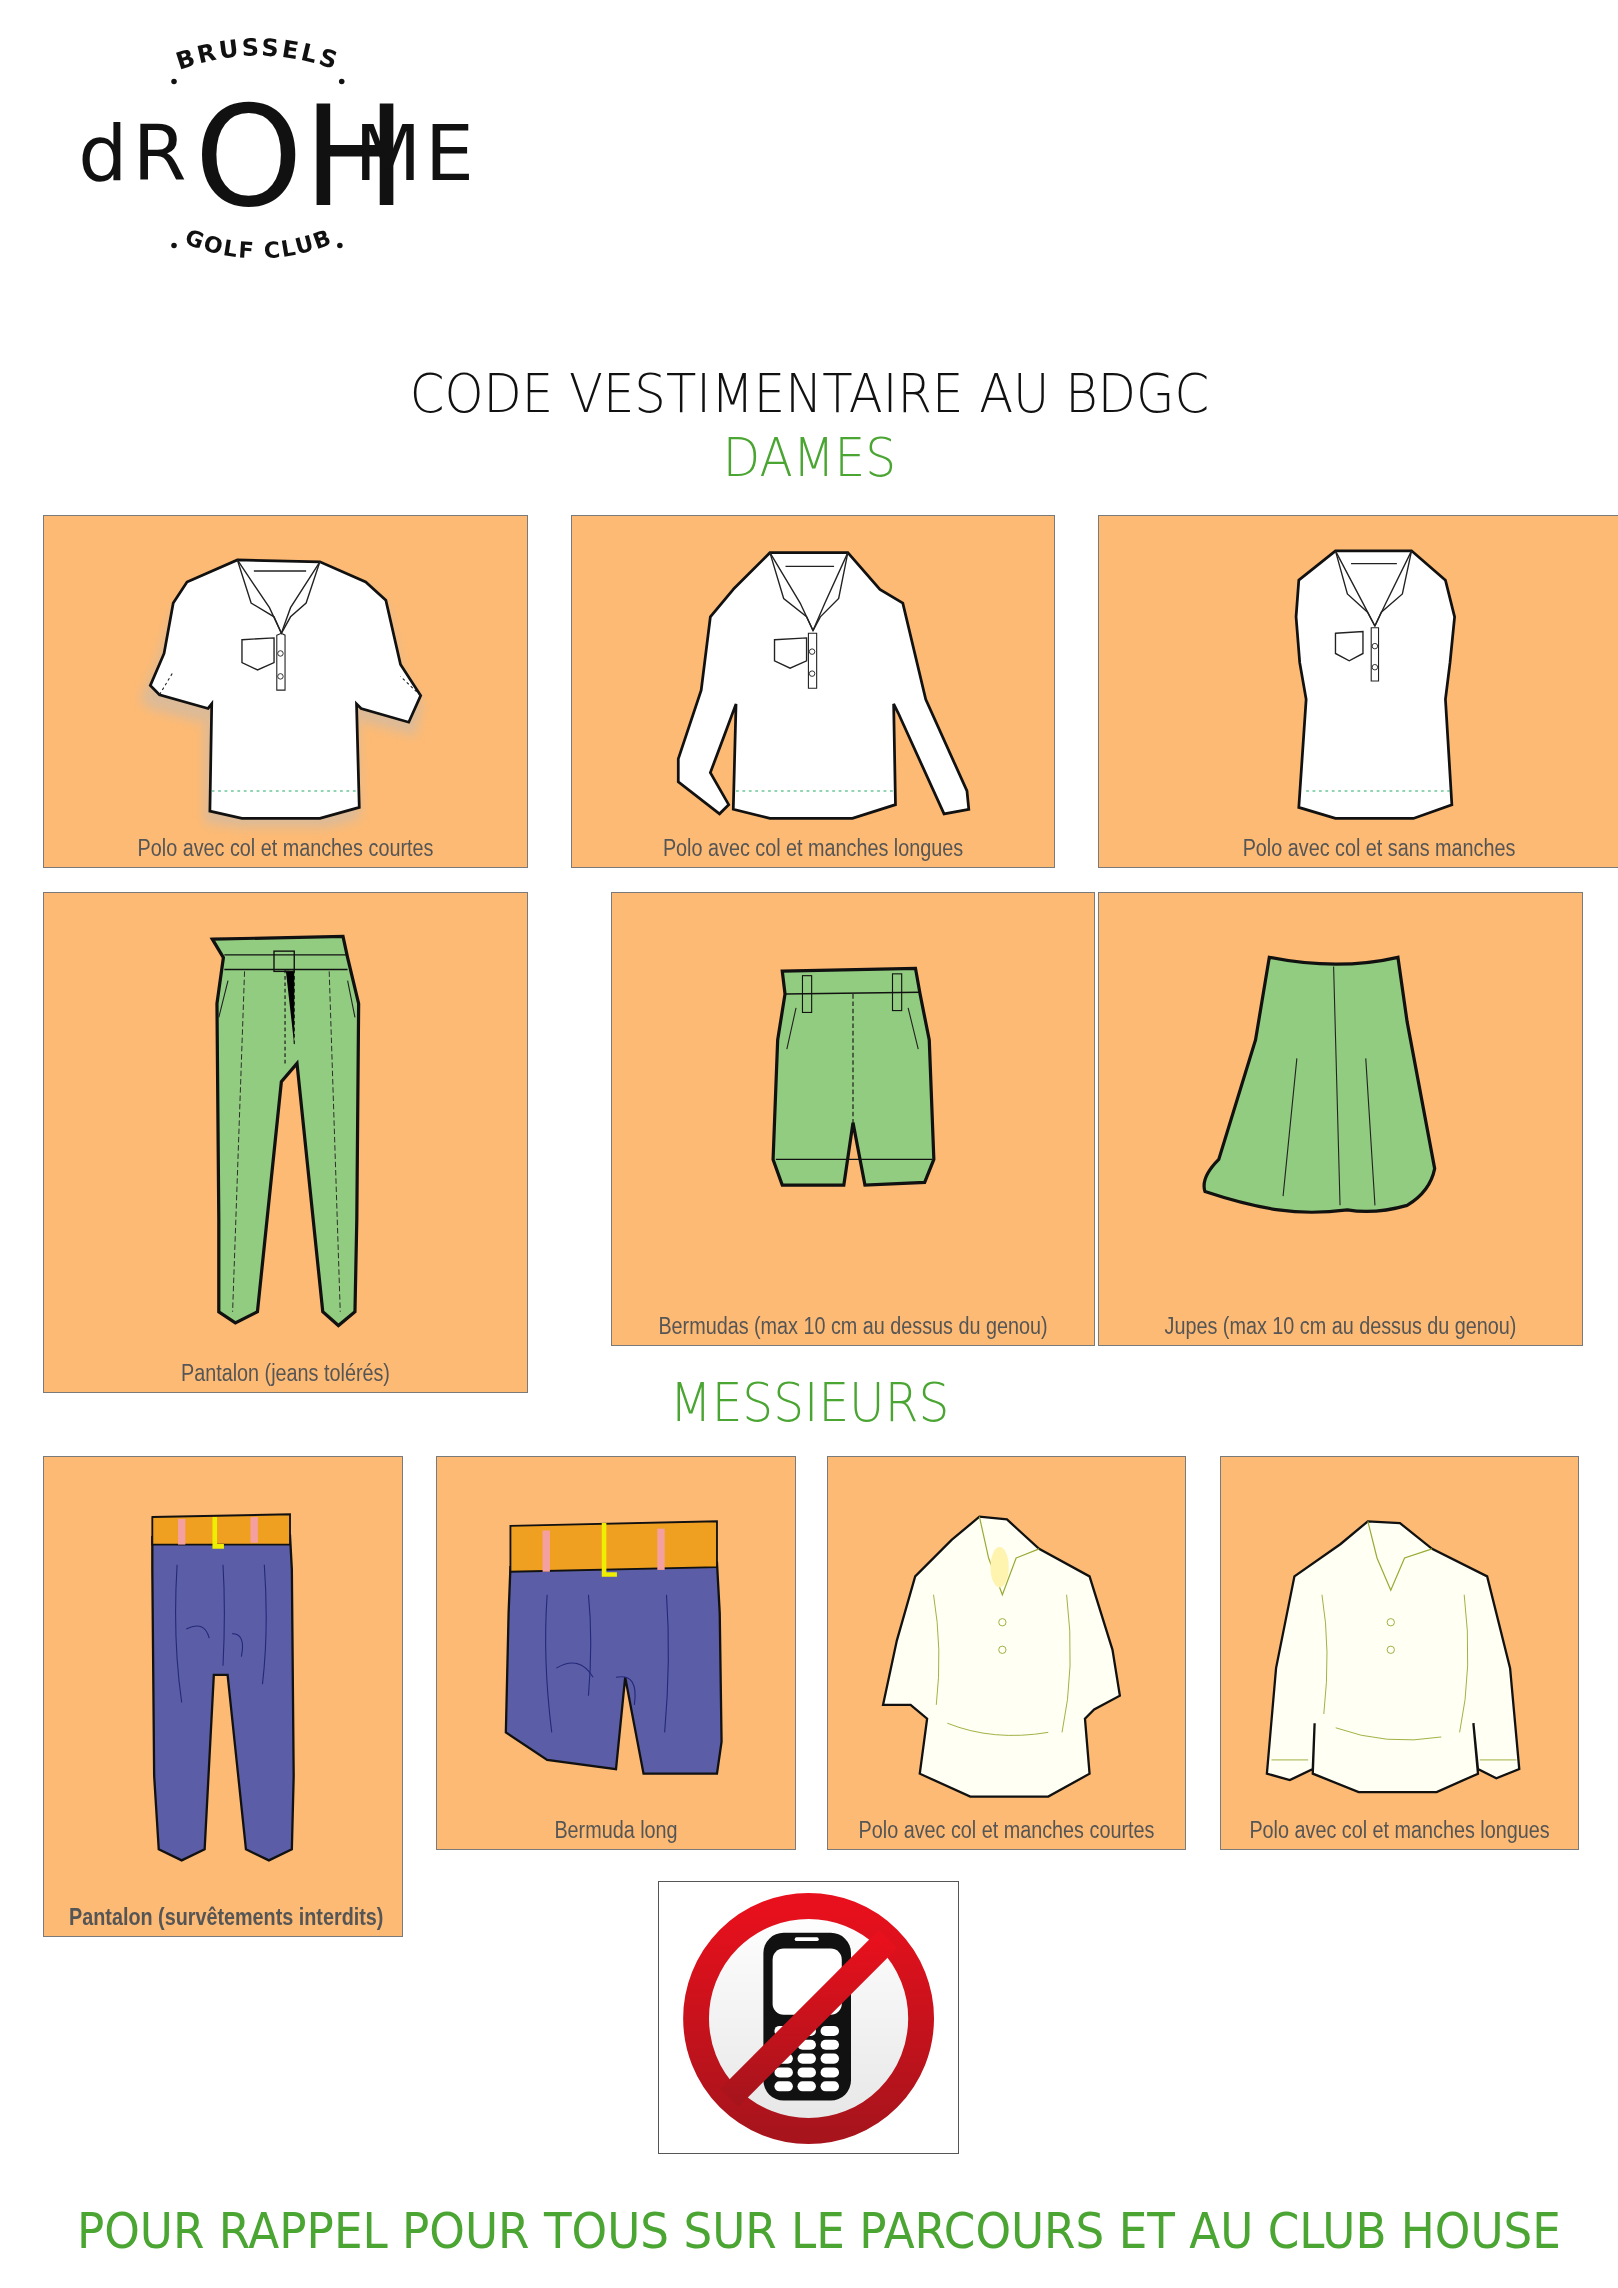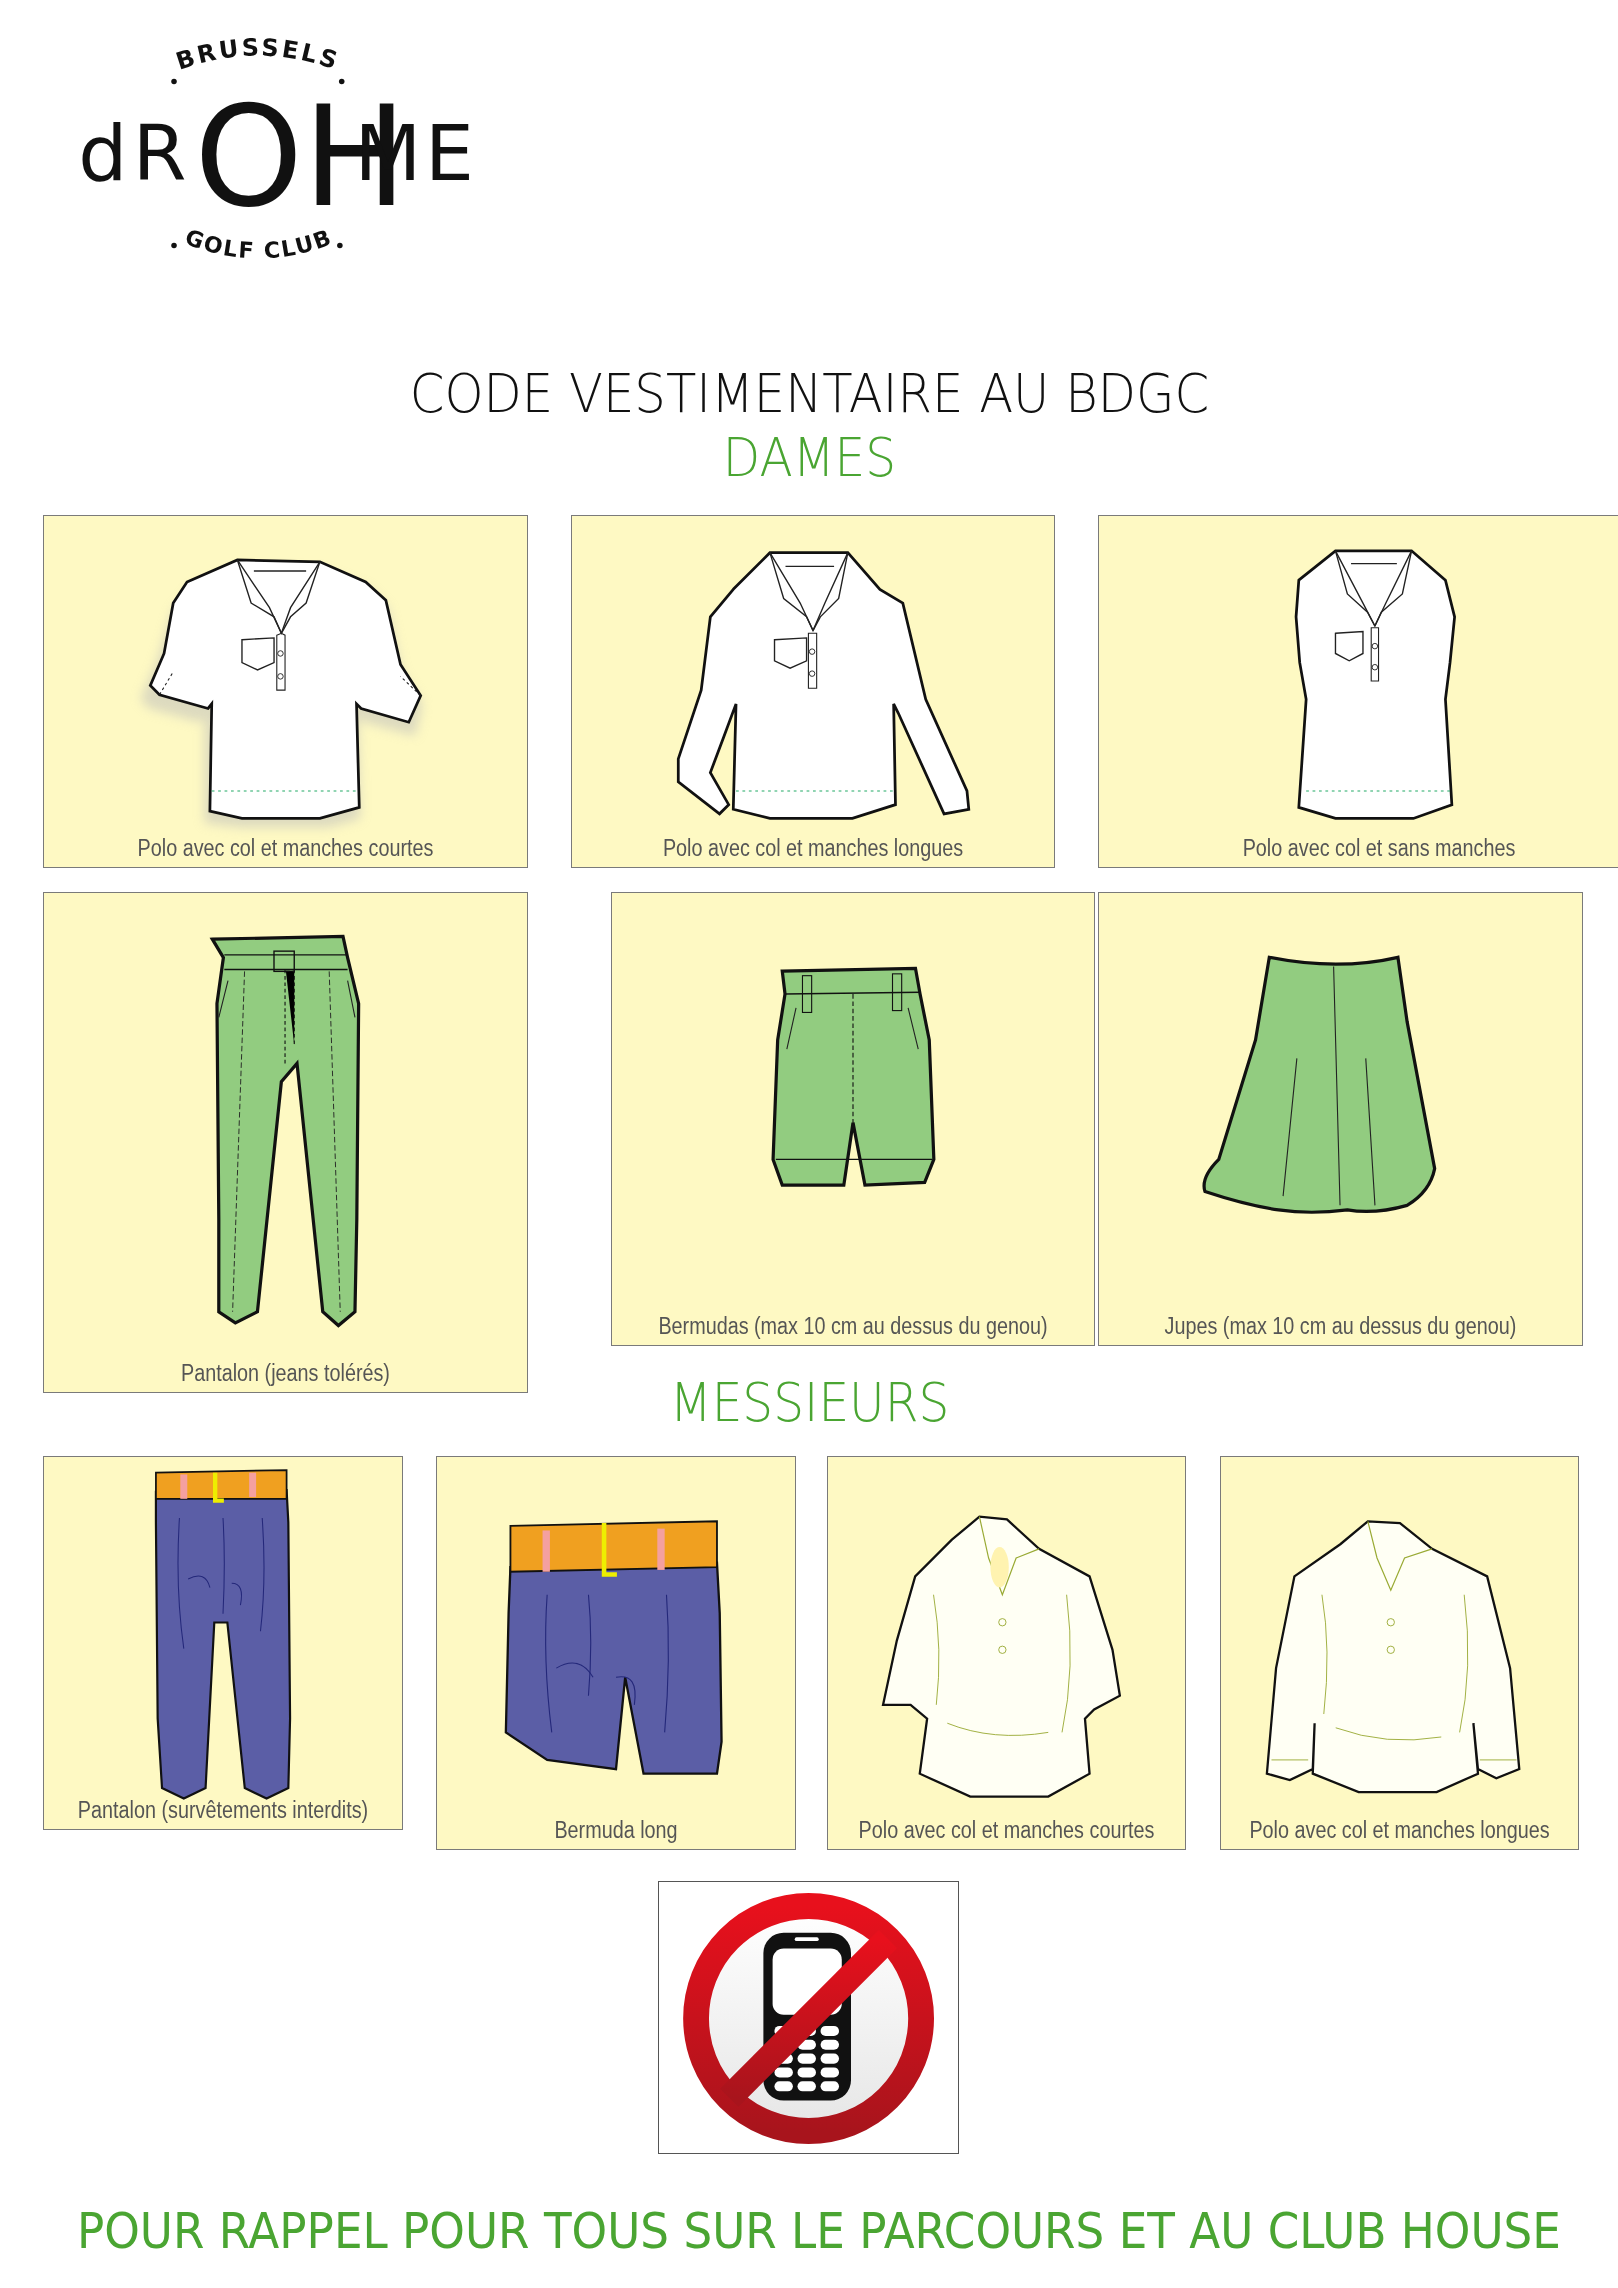--- a/index.html
+++ b/index.html
@@ -1,21 +1,21 @@
 <!DOCTYPE html>
 <html style="font-size:14.8px"><head>
 <meta charset="utf-8">
 <style>
   html, body { margin:0; padding:0; background:#ffffff; }
   body { width:1619px; height:2289px; position:relative; overflow:hidden; font-family:"DejaVu Sans", sans-serif; }
   .abs { position:absolute; }
   .logo { left:65px; top:28px; width:406px; height:258px; }
   .title { left:0; width:1619px; top:362px; text-align:center; font-size:54px; color:#111; font-weight:300; letter-spacing:0px; font-family:"DejaVu Sans", sans-serif; transform:scaleX(0.92); transform-origin:center; }
   .section { left:0; width:1619px; text-align:center; font-size:54px; color:#4aa532; font-family:"DejaVu Sans", sans-serif; transform:scaleX(0.9); transform-origin:center; font-weight:300; }
-  .card { position:absolute; border:1.4px solid #7a7a7a; background:#fef9c3; box-sizing:border-box; }
+  .card { position:absolute; border:1.4px solid #7a7a7a; background:#fdba74; box-sizing:border-box; }
   .card svg.art { position:absolute; left:0; top:0; width:100%; height:100%; }
   .card .label { position:absolute; left:0; right:0; text-align:center; bottom:5.5px; font-size:23px; color:#555; font-family:"Liberation Sans Narrow","Liberation Sans", sans-serif; transform:scaleX(0.86); transform-origin:center; white-space:nowrap; }
   .footer { left:0; width:1619px; top:2202px; text-align:center; font-size:50px; color:#4aa532; font-family:"DejaVu Sans", sans-serif; transform:scaleX(0.905); transform-origin:center; white-space:nowrap; }
   .phone-card { position:absolute; left:658px; top:1881px; width:301px; height:273px; border:1.4px solid #555; box-sizing:border-box; background:#fff; }
 </style>
 </head>
 <body>
 
 <div class="abs logo">
   <svg width="406" height="258" viewBox="0 0 440 280">
@@ -123,21 +123,21 @@
 <div class="card" style="left:1098px; top:892px; width:485px; height:454px;">
   <svg class="art" viewBox="0 0 525 492">
     <path d="M185 70 Q 260 85 325 70 L335 140 L365 300 Q 360 325 335 340 Q 300 350 270 345 Q 230 350 195 345 Q 160 340 115 325 Q 110 310 130 290 L170 160 Z" fill="#92cc80" stroke="#111" stroke-width="3.5"></path>
     <path d="M255 80 L262 340 M215 180 L200 330 M290 180 L300 340" stroke="#222" stroke-width="1.2"></path>
   </svg>
   <div class="label">Jupes (max 10 cm au dessus du genou)</div>
 </div>
 
 <div class="abs section" style="top:1371px;">MESSIEURS</div>
 
-<div class="card" style="left:43px; top:1456px; width:360px; height:374px;">
+<div class="card" style="left:43px; top:1456px; width:360px; height:481px;font-weight:bold;">
   <svg class="art" viewBox="0 0 390 427">
     <path d="M118 40 L268 38 L270 75 L272 300 L270 380 L245 392 L220 380 L200 190 L185 190 L175 380 L150 392 L125 380 L120 300 L118 75 Z" fill="#5b5ea6" stroke="#111" stroke-width="2.5"></path>
     <path d="M118 18 L268 15 L268 48 L118 48 Z" fill="#f0a020" stroke="#111" stroke-width="2"></path>
     <rect x="146" y="20" width="8" height="28" fill="#f4a0a0"></rect>
     <rect x="225" y="18" width="8" height="28" fill="#f4a0a0"></rect>
     <path d="M186 18 L186 50 L196 50" fill="none" stroke="#ee0" stroke-width="5"></path>
     <path d="M145 70 Q140 150 150 220 M195 70 Q198 120 195 180 M240 70 Q245 140 238 200" stroke="#24287a" stroke-width="1.2" fill="none"></path>
     <path d="M155 140 Q175 130 180 150 M205 145 Q220 145 215 170" stroke="#24287a" stroke-width="1.2" fill="none"></path>
   </svg>
   <div class="label">Pantalon (survêtements interdits)</div>

